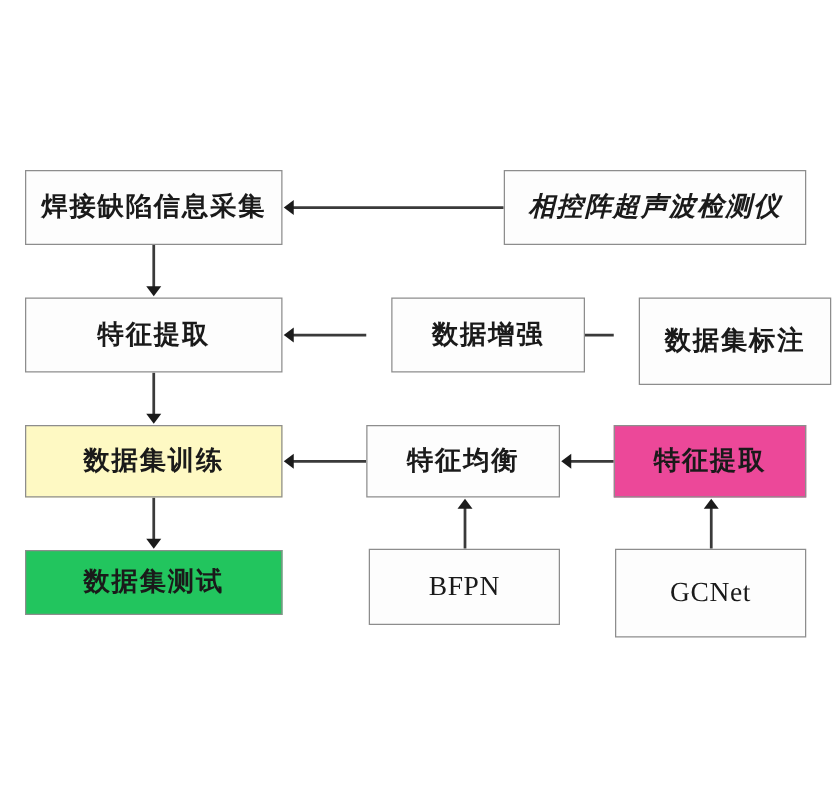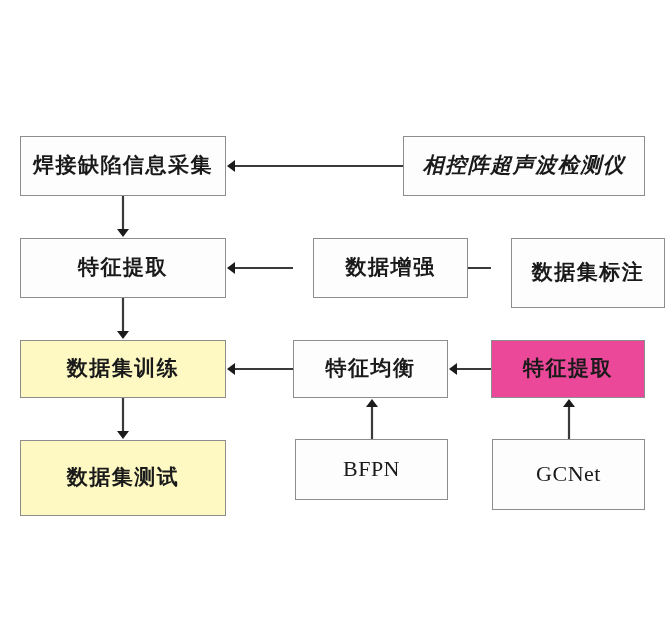--- a/index.html
+++ b/index.html
@@ -107,21 +107,21 @@
       </div>
       <div class="node cjk" style="left: 20px; top: 340px; width: 206px; height: 58px; background: #fef9c3; border-color: rgb(141, 141, 141);">
         <span class="label">数据集训练</span>
       </div>
       <div class="node cjk" style="left: 293px; top: 340px; width: 155px; height: 58px; background: rgb(253, 253, 253); border-color: rgb(141, 141, 141);">
         <span class="label">特征均衡</span>
       </div>
       <div class="node cjk" style="left: 491px; top: 340px; width: 154px; height: 58px; background: #ec4899; border-color: rgb(141, 141, 141);">
         <span class="label">特征提取</span>
       </div>
-      <div class="node cjk" style="left: 20px; top: 440px; width: 206px; height: 76px; background: #fef9c3; border-color: rgb(141, 141, 141);">
+      <div class="node cjk" style="left: 20px; top: 440px; width: 206px; height: 52px; background: #22c55e; border-color: rgb(141, 141, 141);">
         <span class="label">数据集测试</span>
       </div>
       <div class="node latin" style="left: 295px; top: 439px; width: 153px; height: 61px; background: rgb(253, 253, 253); border-color: rgb(141, 141, 141);">
         <span class="label">BFPN</span>
       </div>
       <div class="node latin" style="left: 492px; top: 439px; width: 153px; height: 71px; background: rgb(253, 253, 253); border-color: rgb(141, 141, 141);">
         <span class="label">GCNet</span>
       </div>
     </div>
 </div>

